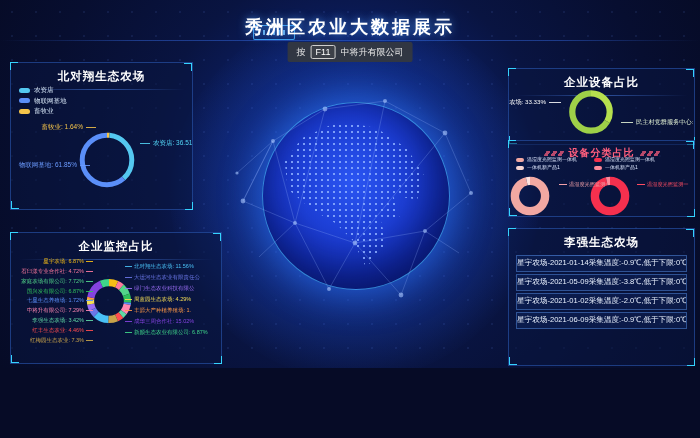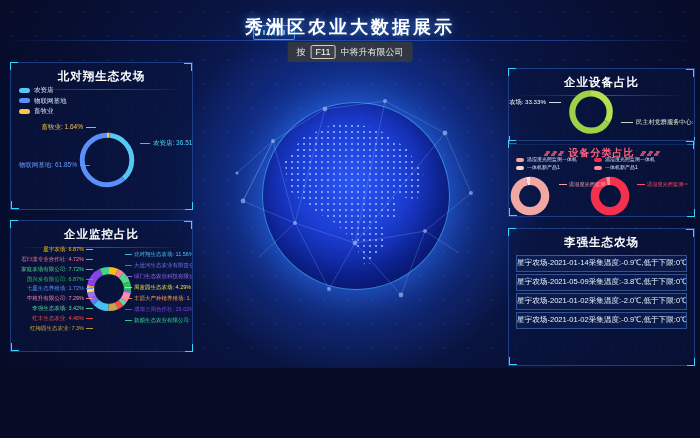--- a/index.html
+++ b/index.html
@@ -43,21 +43,21 @@
   .panel::before,.panel::after,.inner::before,.inner::after{content:"";position:absolute;width:7px;height:7px;border:0 solid #35d3ff;}
   .panel::before{left:-1px;top:-1px;border-top-width:1px;border-left-width:1px;}
   .panel::after{right:-1px;bottom:-1px;border-bottom-width:1px;border-right-width:1px;}
   .inner::before{right:0;top:0;border-top-width:1px;border-right-width:1px;}
   .inner::after{left:0;bottom:0;border-bottom-width:1px;border-left-width:1px;}
   .ptitle{margin:0;padding-top:6px;text-align:center;font-size:11.5px;font-weight:bold;color:#fff;letter-spacing:1px;}
   .ptitle::after{content:"";display:block;margin:5px auto 0;width:92%;height:1px;
     background:linear-gradient(90deg, rgba(80,140,255,0), rgba(80,140,255,.5), rgba(80,140,255,0));}
 
   .p1{left:10px;top:62px;width:181px;height:146px;}
-  .p2{left:10px;top:220px;width:181px;height:130px;}
+  .p2{left:10px;top:232px;width:181px;height:130px;padding-left:29px;}
   .p3{left:508px;top:68px;width:185px;height:75px;}
   .p4{left:508px;top:140px;width:185px;height:75px;}
   .p5{left:508px;top:228px;width:185px;height:136px;}
 
   
   .legend{position:absolute;left:8px;top:24px;display:flex;flex-direction:column;gap:4px;z-index:2;}
   .legend-item{font-size:6.5px;color:#d5e4f5;line-height:1;display:flex;align-items:center;}
   .sw{display:inline-block;width:11px;height:5px;border-radius:2.5px;margin-right:4px;}
 
   
@@ -290,18 +290,18 @@
     </div>
   </section>
 
   <section class="panel p5">
     <div class="inner">
       <h2 class="ptitle">李强生态农场</h2>
       <div class="alarm-list">
           <div class="alarm-row">星宇农场-2021-01-14采集温度:-0.9℃,低于下限:0℃</div>
           <div class="alarm-row">星宇农场-2021-05-09采集温度:-3.8℃,低于下限:0℃</div>
           <div class="alarm-row">星宇农场-2021-01-02采集温度:-2.0℃,低于下限:0℃</div>
-          <div class="alarm-row">星宇农场-2021-01-02采集温度:-0.9℃,低于下限:0℃</div>
+          <div class="alarm-row">星宇农场-2021-06-09采集温度:-0.9℃,低于下限:0℃</div>
         </div>
     </div>
   </section>
 
 </div>
 
 </body></html>

